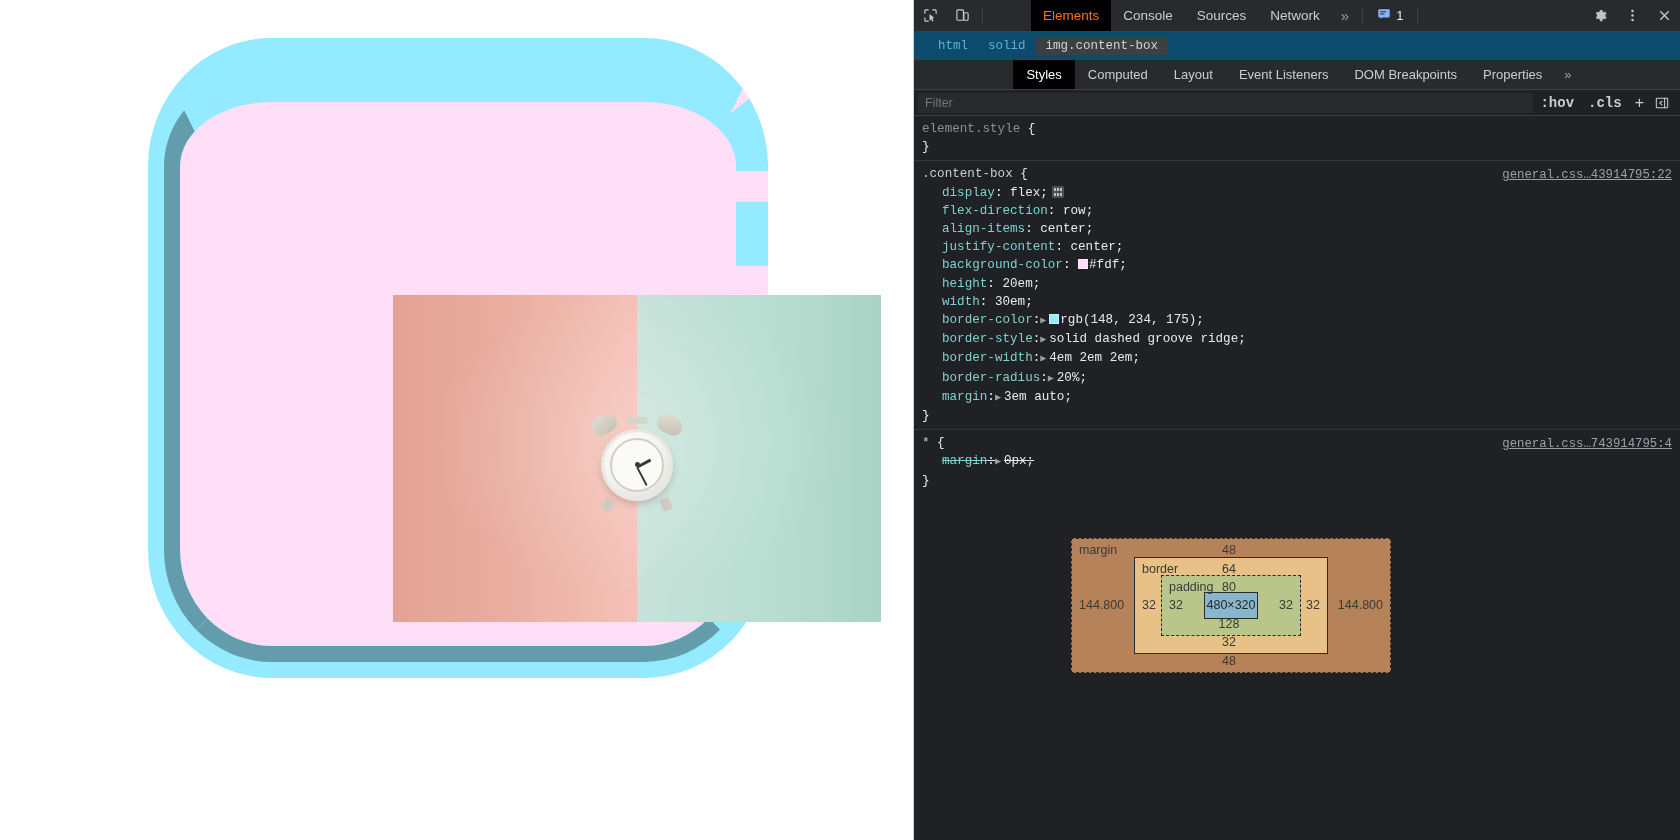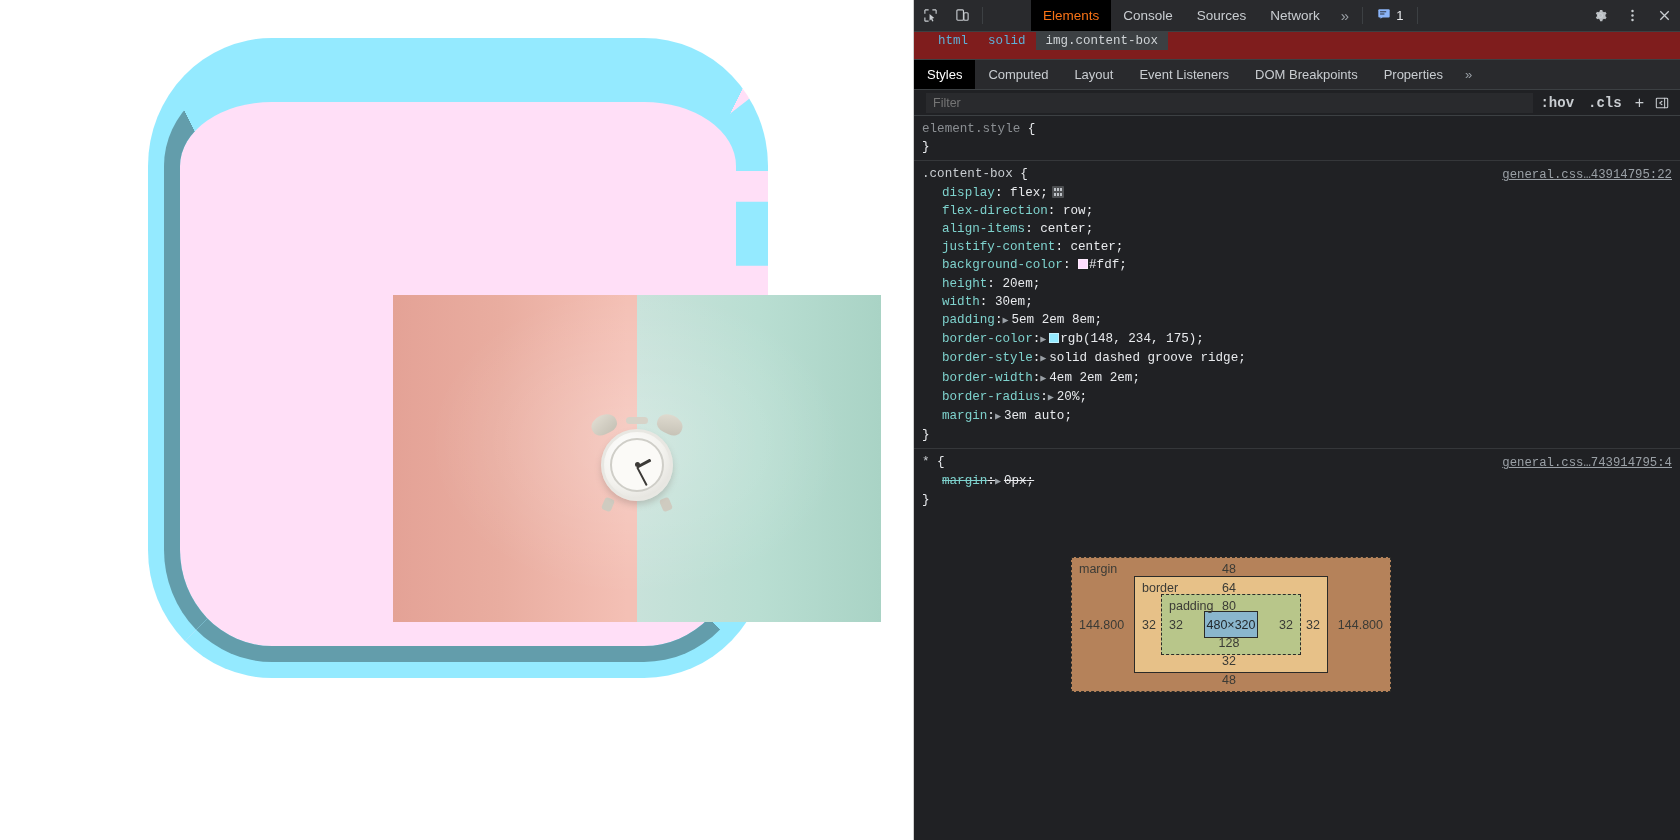--- a/index.html
+++ b/index.html
@@ -109,50 +109,50 @@
   .dt-tab.chev { color:#9aa0a6; font-size:15px; padding:0 9px; }
   .dt-spacer { flex:1 1 auto; }
   .dt-msg {
     display:flex; align-items:center; gap:5px; padding:0 10px;
     font-size:13px; color:#e8eaed; cursor:pointer;
   }
   .dt-msg .mbadge { color:#8ab4f8; }
 
   
   .dt-crumbs {
-    height:28px; min-height:28px; display:flex; align-items:flex-start;
-    background:#7f1d1d; border-bottom:1px solid #3c4043;
+    height:28px; min-height:28px; display:flex; align-items:center;
+    background:#0c4a6e; border-bottom:1px solid #3c4043;
     padding-left:14px; gap:0;
   }
   .crumb {
     font-size:12.5px; color:#5db0d7; padding:2px 10px; cursor:pointer;
     font-family:"Liberation Mono", monospace;
   }
   .crumb.active { background:#3c4043; color:#cfd3d6; }
 
   
   .dt-subtabs {
     height:30px; min-height:30px; display:flex; align-items:stretch;
-    background:#292a2d; border-bottom:1px solid #3c4043;
+    background:#292a2d; border-bottom:1px solid #3c4043;justify-content:center;
   }
   .sub-tab {
     display:flex; align-items:center; padding:0 13px;
     font-size:13px; color:#c9cdd1; cursor:pointer; white-space:nowrap;
   }
   .sub-tab.active { background:#000; color:#fff; }
   .sub-tab.chev { color:#9aa0a6; padding:0 9px; }
 
   
   .dt-filterrow {
     height:26px; min-height:26px; display:flex; align-items:center;
     background:#202124; border-bottom:1px solid #3c4043;
     padding:0 6px 0 0;
   }
   .filter-input {
-    flex:1 1 auto; height:20px; margin-left:12px;
+    flex:1 1 auto; height:20px; margin-left:4px;
     background:#292a2d; border:none; outline:none;
     color:#9aa0a6; font-size:12.5px; padding:0 7px;
     font-family:"Liberation Sans", sans-serif;
   }
   .filter-btn {
     font-size:14px; color:#c9cdd1; padding:0 7px; cursor:pointer;
     font-family:"Liberation Mono", monospace; font-weight:bold;
   }
   .filter-plus { color:#c9cdd1; font-size:16px; padding:0 6px; cursor:pointer; }
 
@@ -381,23 +381,20 @@
       </div>
 
       <div class="decl">
         <span class="prop">height</span><span class="punct">: </span><span class="val">20em</span><span class="punct">;</span>
       </div>
 
       <div class="decl">
         <span class="prop">width</span><span class="punct">: </span><span class="val">30em</span><span class="punct">;</span>
       </div>
 
-      <div class="decl">
-        <span class="prop">padding</span><span class="punct">:</span><span class="arrow">▶</span><span class="val">5em 2em 8em</span><span class="punct">;</span>
-      </div>
 
       <div class="decl">
         <span class="prop">border-color</span><span class="punct">:</span><span class="arrow">▶</span><span class="swatch" style="background:#94eaff"></span><span class="val">rgb(148, 234, 175)</span><span class="punct">;</span>
       </div>
 
       <div class="decl">
         <span class="prop">border-style</span><span class="punct">:</span><span class="arrow">▶</span><span class="val">solid dashed groove ridge</span><span class="punct">;</span>
       </div>
 
       <div class="decl">

